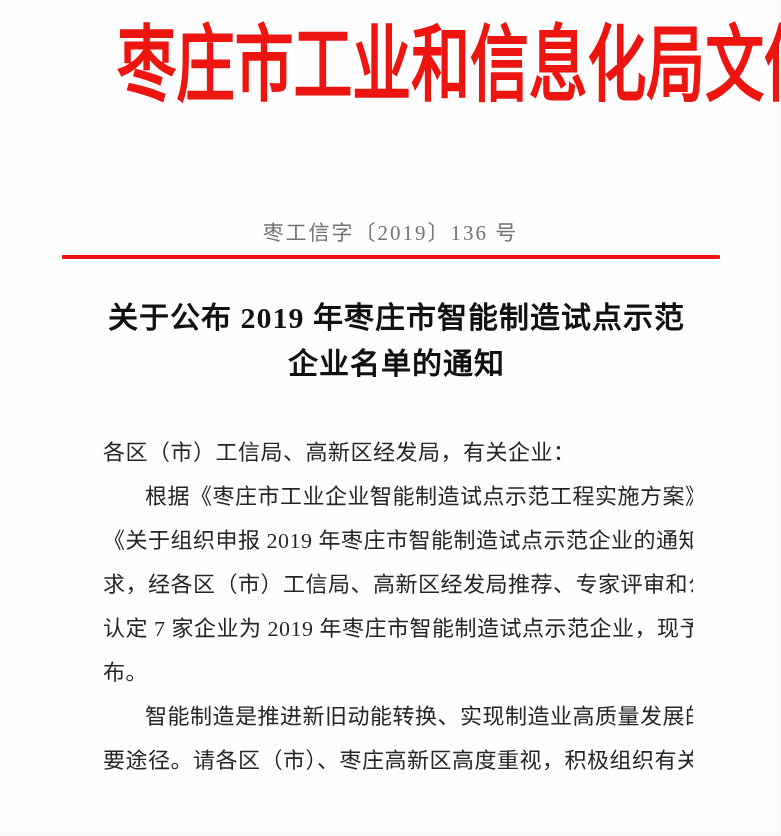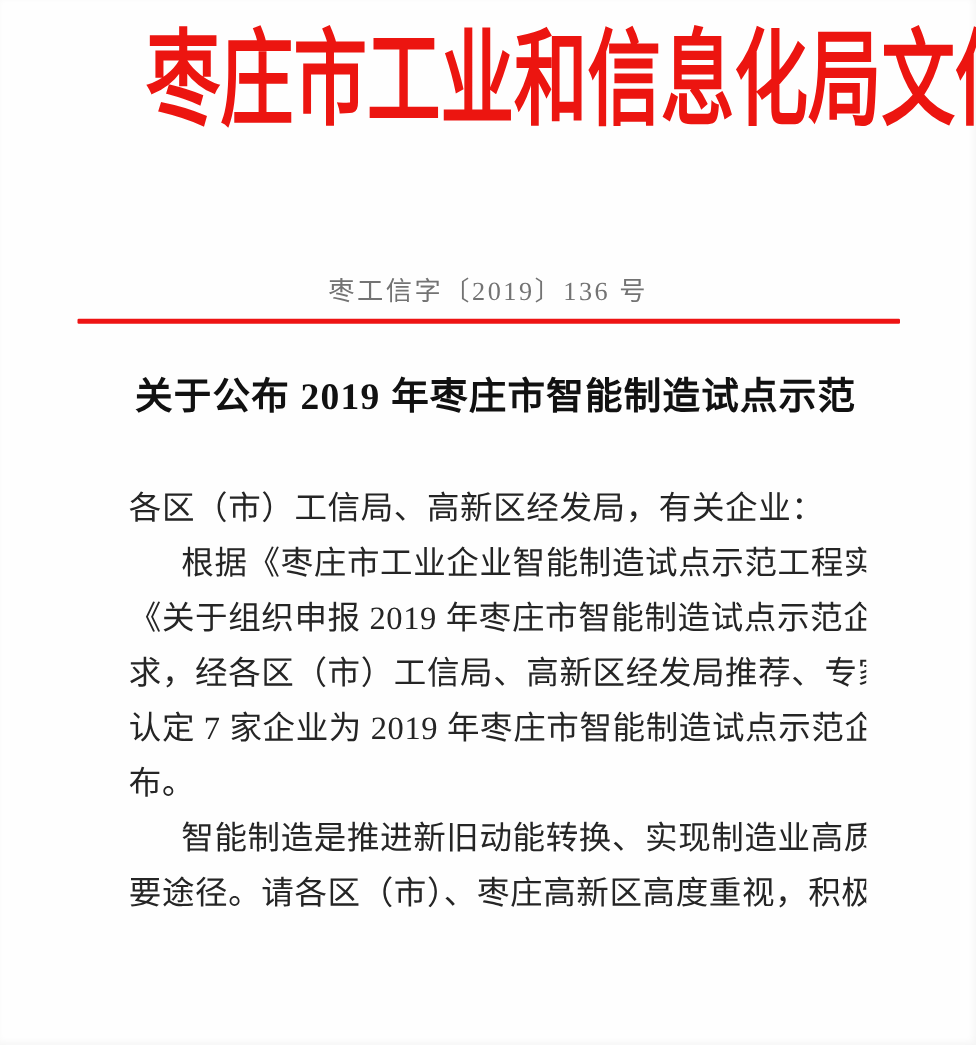--- a/index.html
+++ b/index.html
@@ -57,21 +57,21 @@
     font-size: 30px;
     line-height: 46px;
     font-weight: bold;
     color: #111;
     letter-spacing: 1px;
     padding-left: 12px;
   }
   
   .body-text {
     margin: 44px 88px 0 103px;
-    font-size: 26px;
+    font-size: 22px;
     line-height: 44px;
     color: #252525;
     letter-spacing: 0.5px;
   }
   .body-line {
     height: 44px;
     white-space: nowrap;
     overflow: hidden;
   }
   .body-line.indent {
@@ -84,20 +84,21 @@
 <div class="page">
 
   <div class="masthead">枣庄市工业和信息化局文件</div>
 
   <div class="doc-number">枣工信字〔2019〕136 号</div>
 
   <div class="red-rule"></div>
 
   <div class="notice-title">
     <div>关于公布 2019 年枣庄市智能制造试点示范</div>
+    <div>企业名单的通知</div>
   </div>
 
   <div class="body-text">
     <div class="body-line">各区（市）工信局、高新区经发局，有关企业：</div>
     <div class="body-line indent">根据《枣庄市工业企业智能制造试点示范工程实施方案》和</div>
     <div class="body-line">《关于组织申报 2019 年枣庄市智能制造试点示范企业的通知》要</div>
     <div class="body-line">求，经各区（市）工信局、高新区经发局推荐、专家评审和公示，</div>
     <div class="body-line">认定 7 家企业为 2019 年枣庄市智能制造试点示范企业，现予以公</div>
     <div class="body-line">布。</div>
     <div class="body-line indent">智能制造是推进新旧动能转换、实现制造业高质量发展的重</div>

